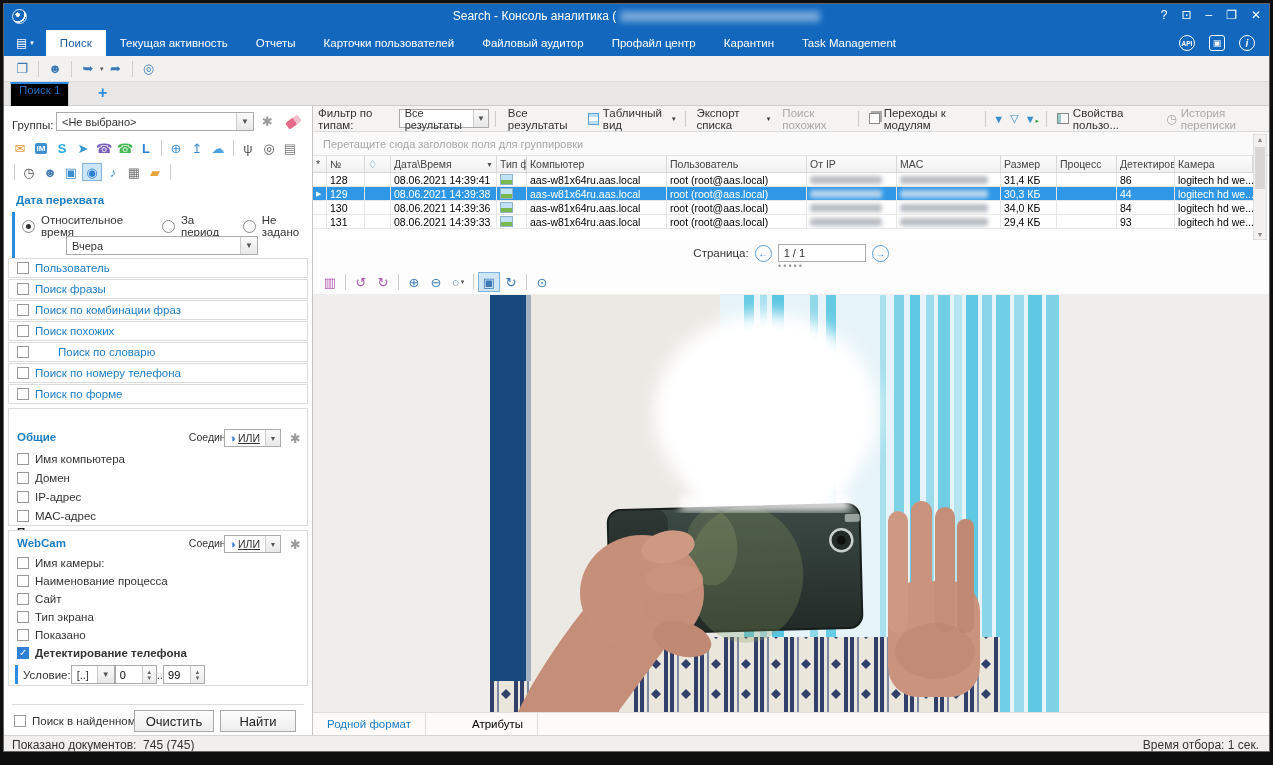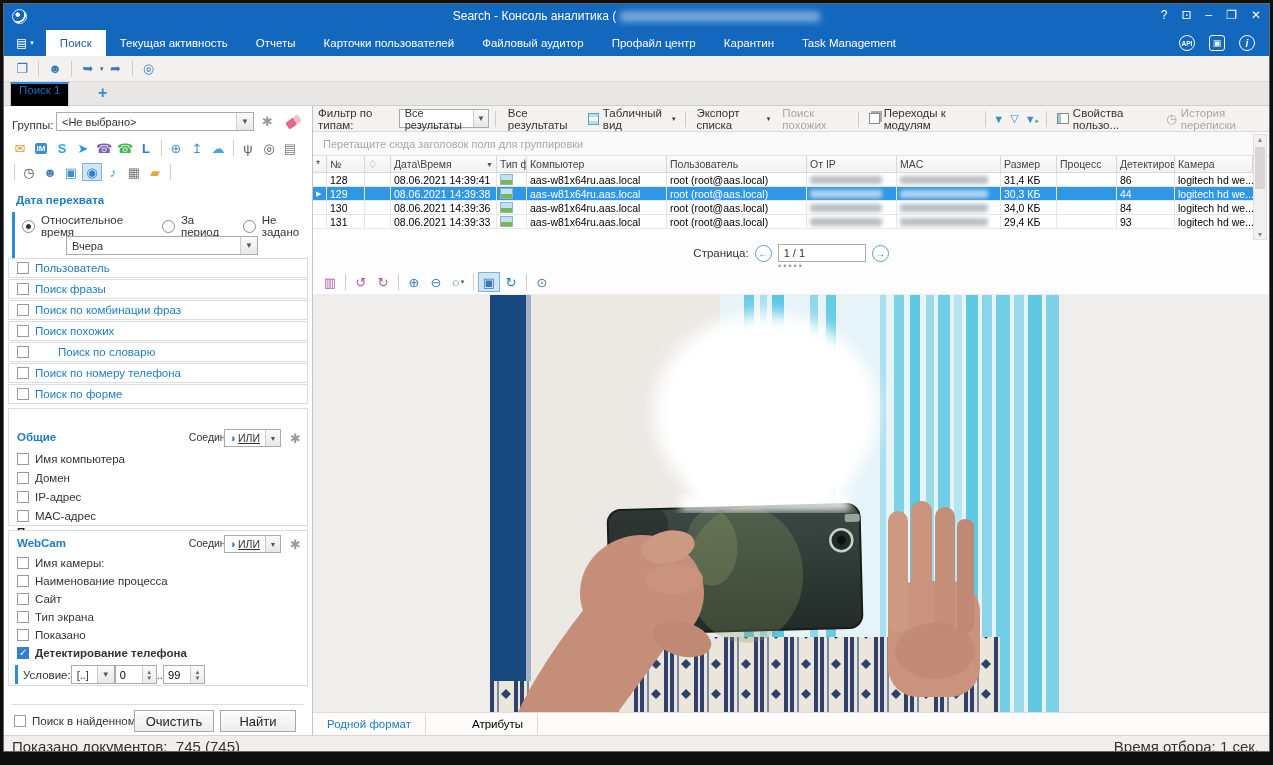--- a/index.html
+++ b/index.html
@@ -29,21 +29,21 @@
   .maintb .tbic { width:24px; height:20px; display:flex; align-items:center; justify-content:center; font-size:13px; color:#3d7ab5; }
   .vsep { width:1px; height:16px; background:#cfcdcb; margin:0 4px; display:inline-block; flex:none; }
 
   
   .tabstrip { position:absolute; left:0; top:78px; width:100%; height:24px; background:#e9e7e5; border-bottom:1px solid #cfcdcb; }
   .stab { position:absolute; left:6px; top:0; height:24px; background:#000000; border:1px solid #cfcdcb; border-bottom:none; border-top:2px solid #2d8ce0; display:flex; align-items:center; padding:0 8px; gap:8px; font-size:11.5px; color:#1d6fc0;flex-direction:column; }
   .stab .x { color:#777; font-size:9px; }
   .addtab { position:absolute; left:86px; top:2px; font-size:16px; color:#2d8ce0; font-weight:bold; padding:0 8px; }
 
   .content { position:absolute; left:0; top:102px; width:100%; height:629px; background:#fff; }
-  .statusbar { position:absolute; left:0; top:731px; width:100%; height:18px; background:#f1efed; border-top:1px solid #d6d4d2; font-size:15px; color:#333; }
+  .statusbar { position:absolute; left:0; top:731px; width:100%; height:18px; background:#f1efed; border-top:1px solid #d6d4d2; font-size:12px; color:#333; }
   .statusbar .sl { position:absolute; left:8px; top:2px; }
   .statusbar .sr { position:absolute; right:10px; top:2px; }
 
   
   .leftpanel { position:absolute; left:0; top:0; width:309px; height:629px; background:#fff; border-right:1px solid #c6c4c2; }
   .lbl { font-size:11.5px; color:#333; }
   .blue { color:#1d7dc4; }
   .combo { border:1px solid #abaBA9; border:1px solid #ababa9; background:#fff; height:19px; display:flex; align-items:center; font-size:11px; color:#333; padding-left:5px; }
   .combo .arrowbtn { margin-left:auto; width:17px; height:100%; border-left:1px solid #ccc; background:linear-gradient(#fafafa,#e8e8e8); color:#555; font-size:8px; display:flex; align-items:center; justify-content:center; }
   .gear { color:#9a9a9a; font-size:13px; }

